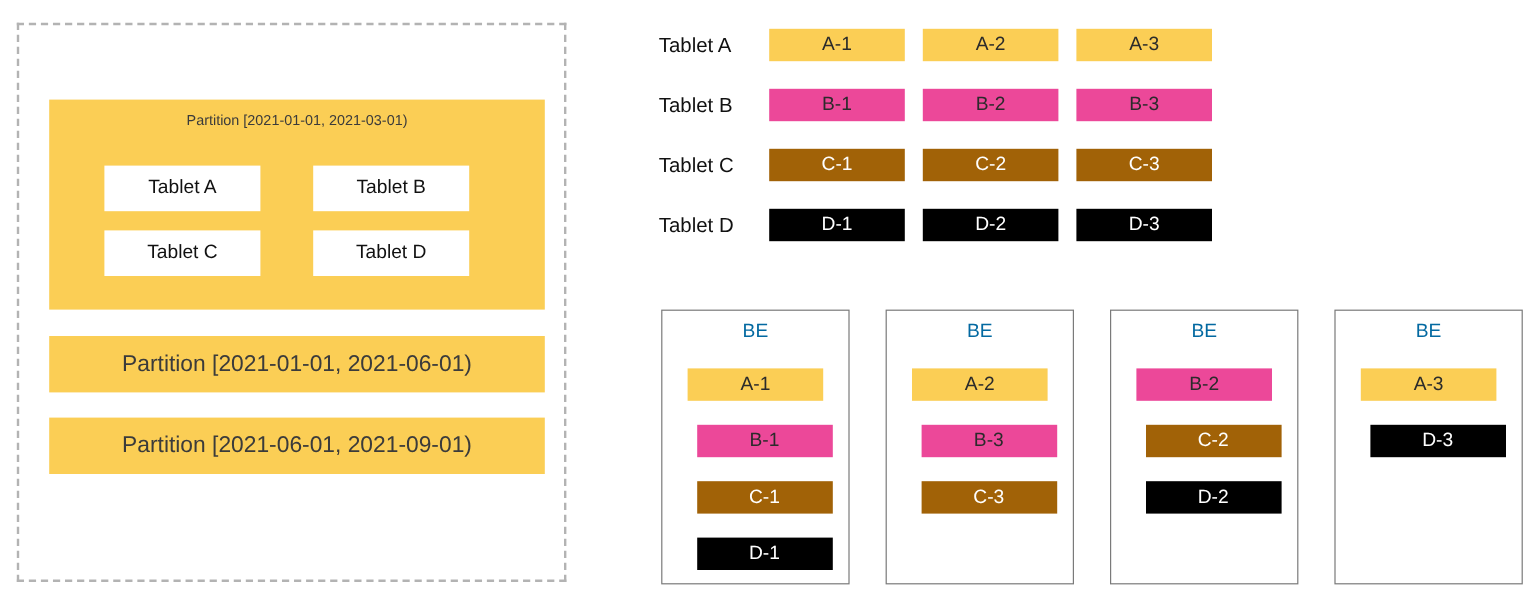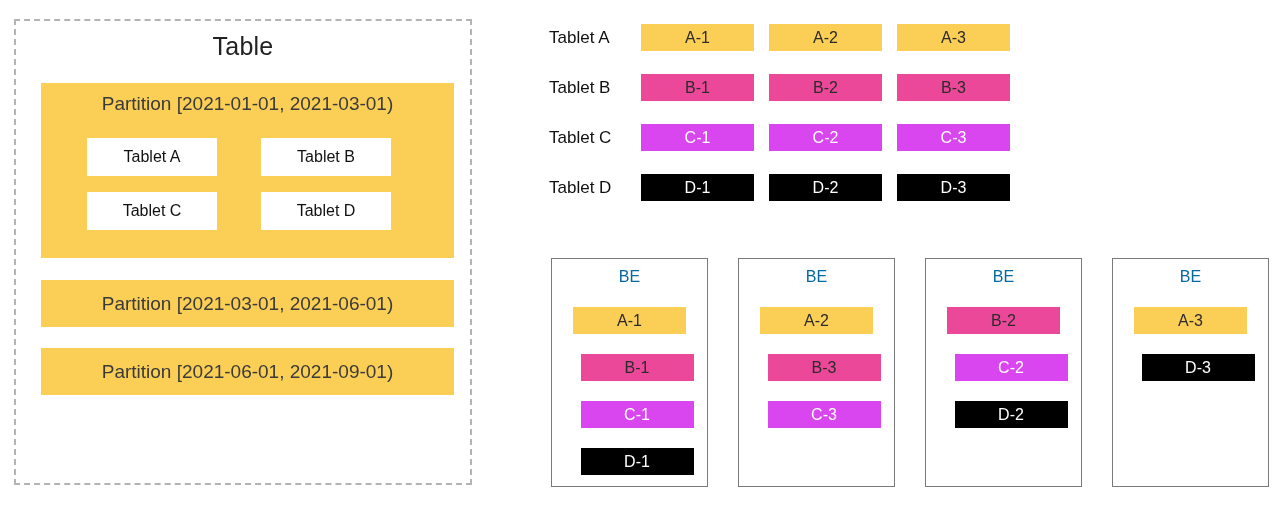--- a/index.html
+++ b/index.html
@@ -44,21 +44,21 @@
     height: 175px;
     background: #FBCE55;
     box-sizing: border-box;
   }
   #partition-expanded .partition-heading {
     position: absolute;
     left: 0;
     top: 10px;
     width: 100%;
     text-align: center;
-    font-size: 19px;
+    font-size: 12px;
     color: #3b3b3b;
   }
   .tablet-grid {
     position: absolute;
     left: 46px;
     top: 55px;
     width: 320px;
     display: flex;
     flex-wrap: wrap;
     gap: 16px 44px;
@@ -114,21 +114,21 @@
     display: flex;
     align-items: center;
     justify-content: center;
     font-size: 16px;
     flex: none;
     box-sizing: border-box;
   }
   .chip + .chip { margin-left: 15px; }
   .c-a { background: #FBCE55; color: #2b2b2b; }
   .c-b { background: #ec4899; color: #2b2b2b; }
-  .c-c { background: #d946ef; color: #ffffff; }
+  .c-c { background: #a16207; color: #ffffff; }
   .c-d { background: #000000; color: #ffffff; }
 
   
   #be-nodes {
     position: absolute;
     left: 551px;
     top: 258px;
     display: flex;
     gap: 30px;
   }
@@ -158,33 +158,32 @@
     flex-direction: column;
     align-items: center;
     gap: 20px;
   }
 </style>
 </head>
 <body>
 
 <div id="table-panel">
 
-  <div id="table-title">Table</div>
 
   <div id="partition-expanded">
     <div class="partition-heading">Partition [2021-01-01, 2021-03-01)</div>
     <div class="tablet-grid">
       <div class="tablet-box">Tablet A</div>
       <div class="tablet-box">Tablet B</div>
       <div class="tablet-box">Tablet C</div>
       <div class="tablet-box">Tablet D</div>
     </div>
   </div>
 
-  <div class="partition-bar" id="partition-bar-1">Partition [2021-03-01, 2021-06-01)</div>
+  <div class="partition-bar" id="partition-bar-1">Partition [2021-01-01, 2021-06-01)</div>
   <div class="partition-bar" id="partition-bar-2">Partition [2021-06-01, 2021-09-01)</div>
 </div>
 
 <div id="tablet-rows">
 
   <div class="tablet-row">
     <div class="tablet-row-label">Tablet A</div>
     <div class="chip c-a">A-1</div>
     <div class="chip c-a">A-2</div>
     <div class="chip c-a">A-3</div>

